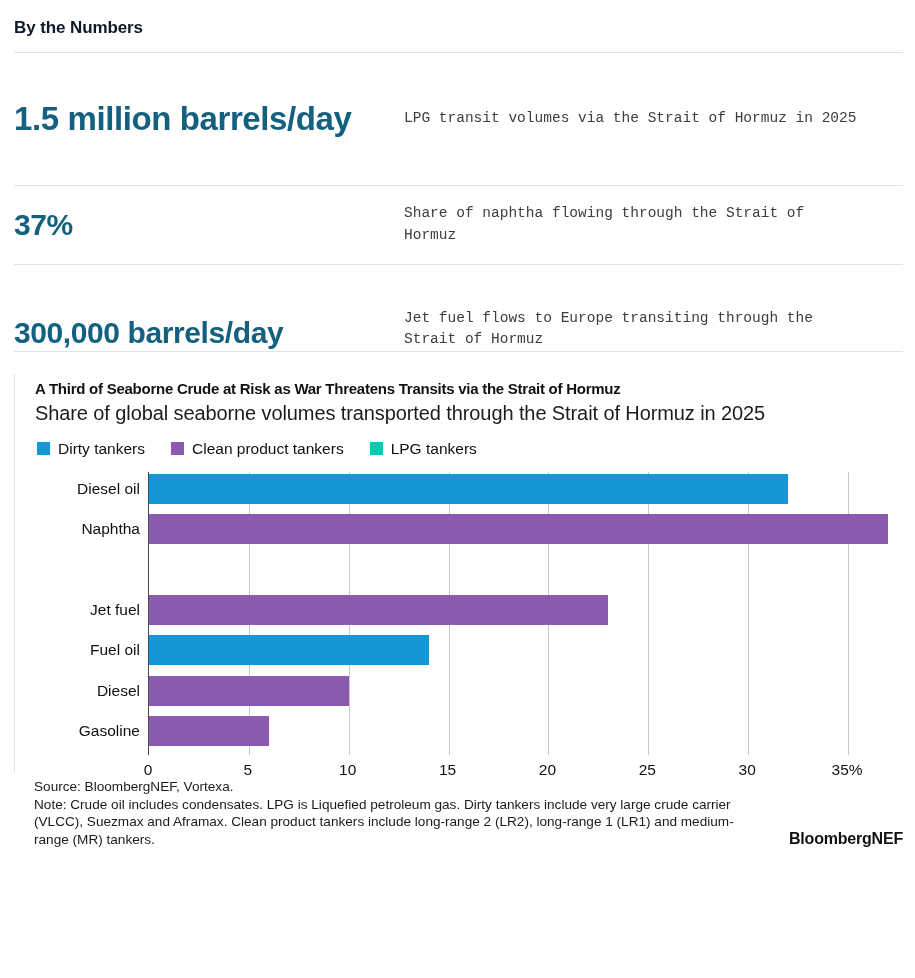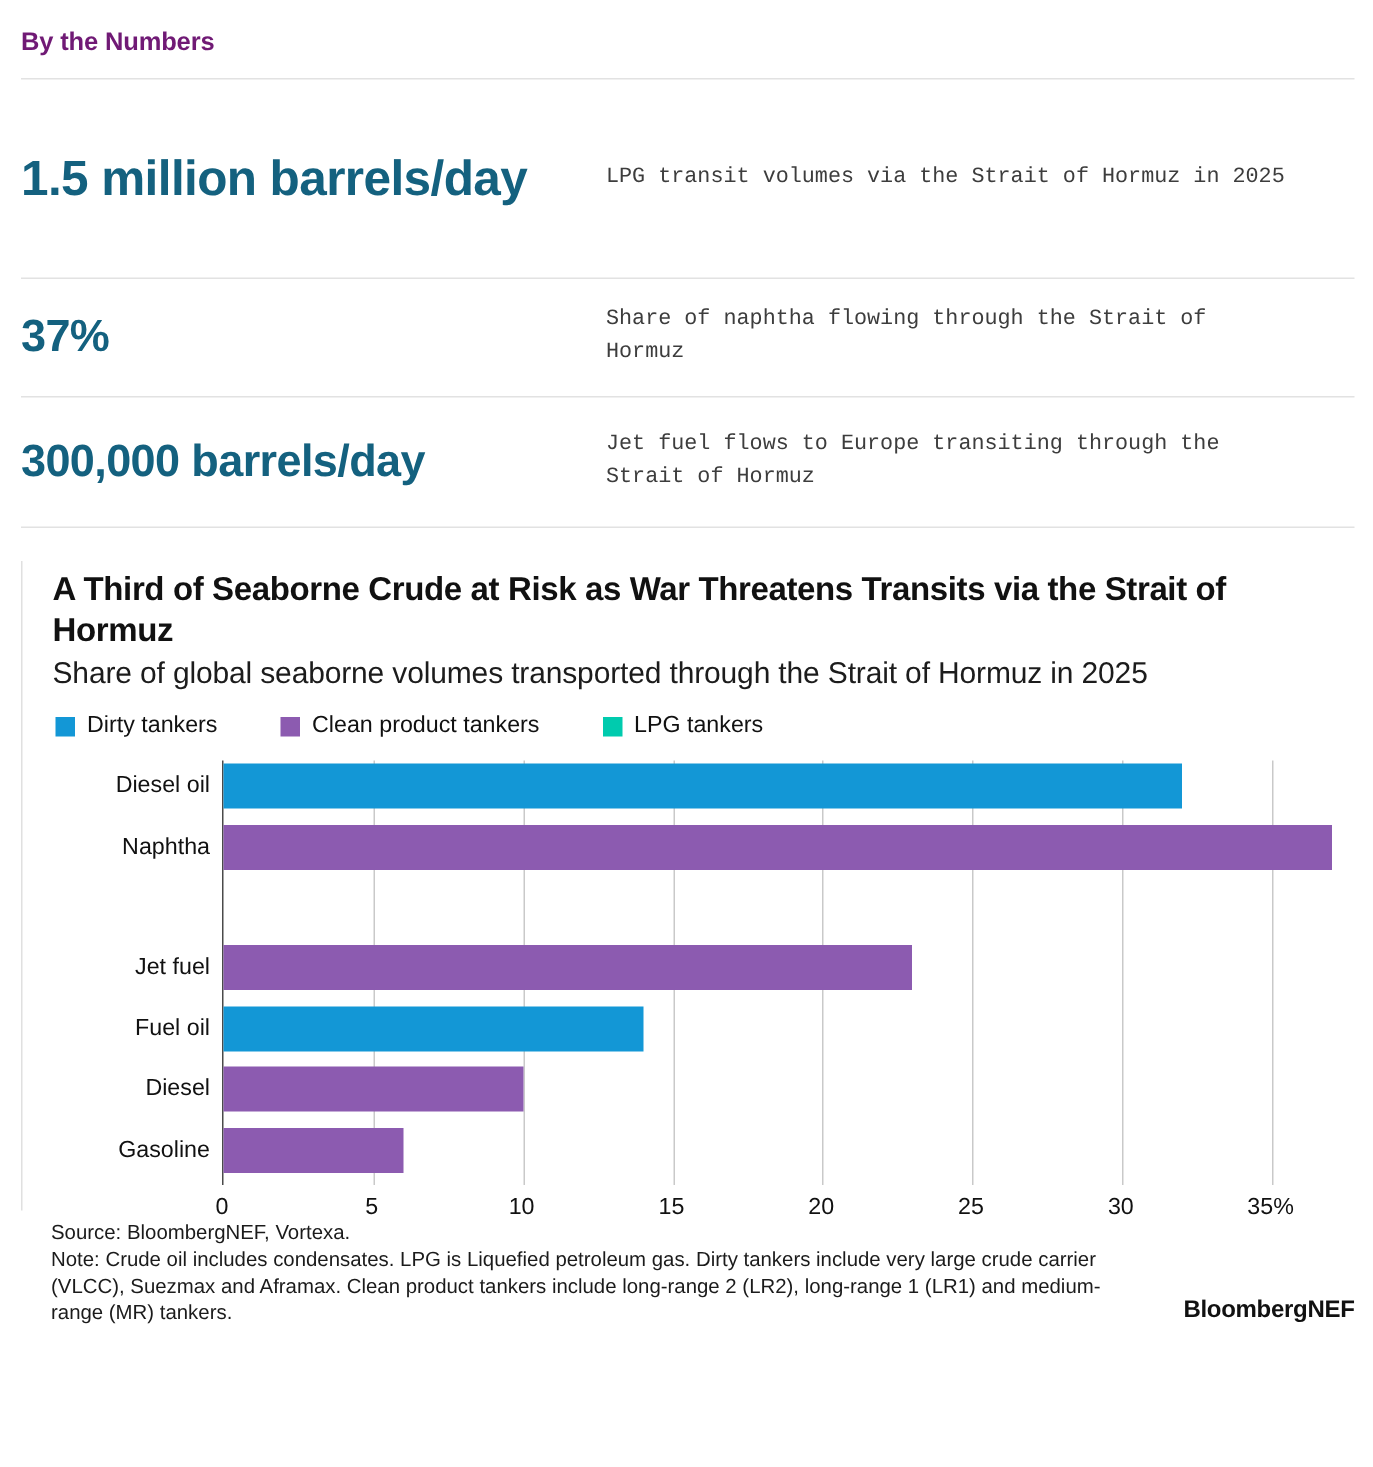--- a/index.html
+++ b/index.html
@@ -11,35 +11,35 @@
     color: #1a1a1a;
     overflow: hidden;
   }
   .page { position: relative; width: 915px; height: 978px; background:#fff; }
 
   
   .btn-header {
     padding: 18px 0 14px 14px;
     font-size: 17px;
     font-weight: 700;
-    color: #701a75;
+    color: #0f172a;
     letter-spacing: -0.1px;
   }
   .rule { height: 1px; background: #e2e2e2; margin: 0 12px 0 14px; }
 
   
   .stat-row {
     display: flex;
     align-items: center;
     padding: 0 12px 0 14px;
     min-height: 72px;
   }
   .stat-row.r1 { height: 132px; }
   .stat-row.r2 { height: 78px; }
-  .stat-row.r3 { height: 86px; }
+  .stat-row.r3 { height: 86px; align-items: flex-end; }
 
   .stat-value {
     color: #14617f;
     font-weight: 700;
     line-height: 1.16;
     flex: 0 0 390px;
     max-width: 390px;
     letter-spacing: -0.4px;
   }
   .stat-row.r1 .stat-value { font-size: 33px; }
@@ -56,40 +56,40 @@
   }
 
   
   .chart-card {
     position: relative;
     margin: 22px 12px 0 14px;
     padding: 6px 0 0 20px;
     border-left: 1px solid #e0e0e0;
   }
   .chart-title {
-    font-size: 22px;
+    font-size: 15px;
     font-weight: 700;
     line-height: 1.22;
     color: #111;
     letter-spacing: -0.25px;
     max-width: 860px;
   }
   .chart-subtitle {
     font-size: 20px;
     line-height: 1.28;
     color: #1c1c1c;
     margin-top: 3px;
     letter-spacing: -0.1px;
   }
 
   
   .legend {
     display: flex;
     align-items: center;
-    gap: 42px;
+    gap: 26px;
     margin-top: 13px;
     padding-left: 2px;
   }
   .legend-item { display: flex; align-items: center; gap: 8px; }
   .legend-swatch { width: 13px; height: 13px; flex: 0 0 13px; }
   .legend-label { font-size: 15.5px; color: #111; }
 
   
   .plot-wrap { position: relative; margin-top: 14px; height: 300px; }
   .plot {

